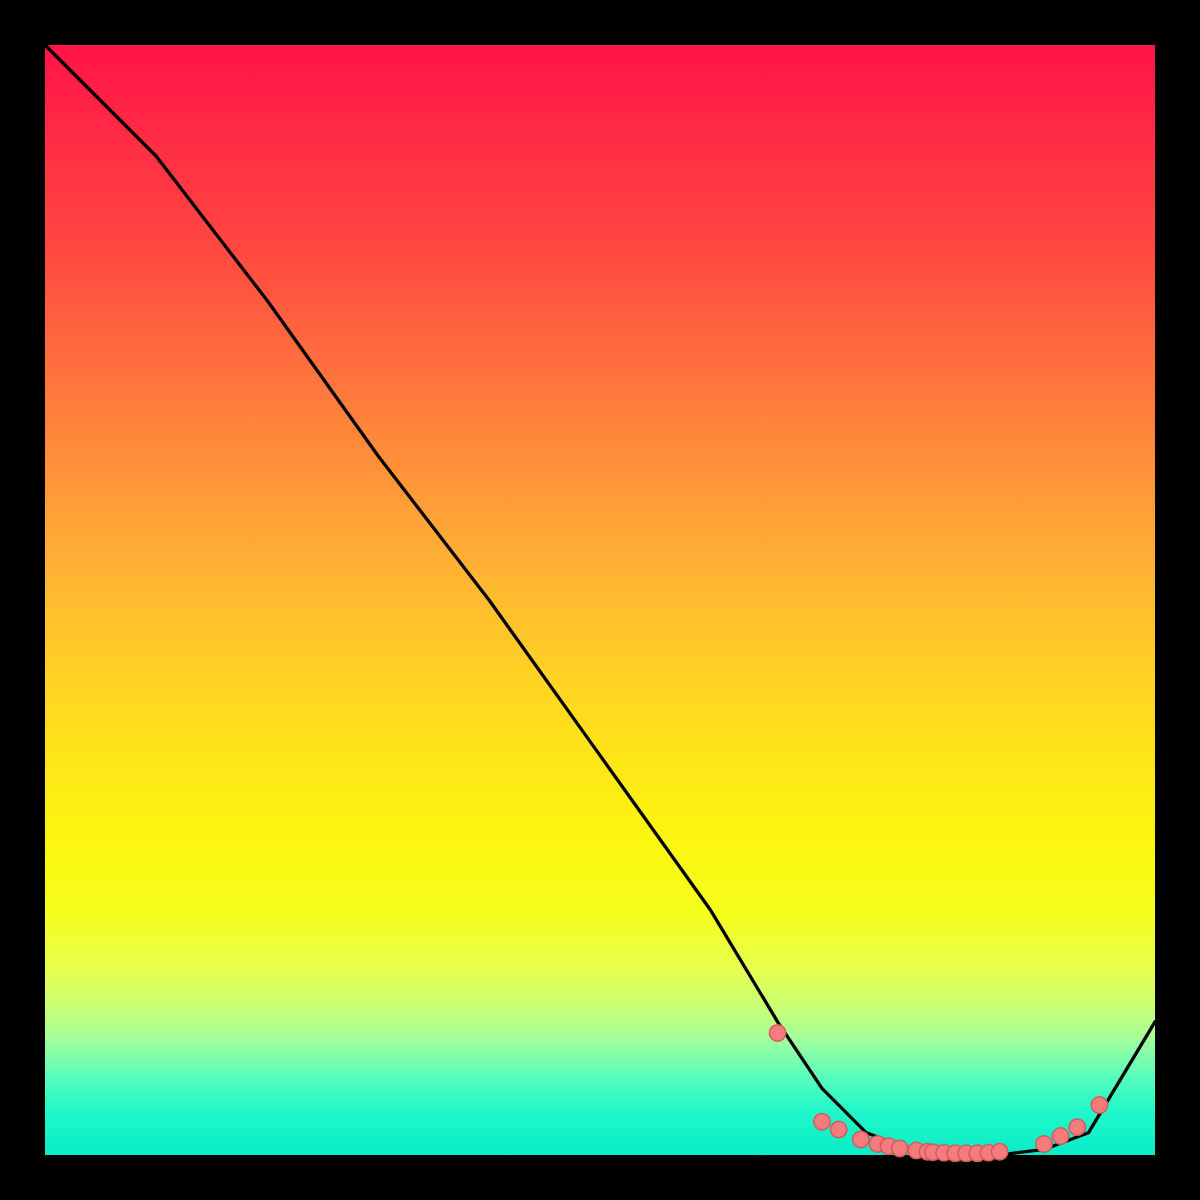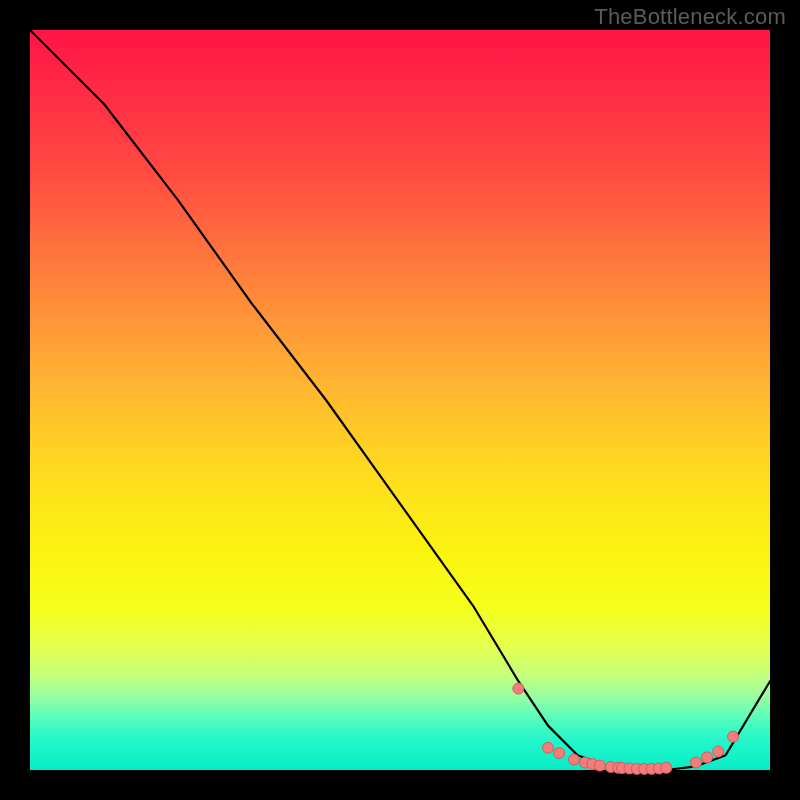--- a/index.html
+++ b/index.html
@@ -58,21 +58,20 @@
     top: 0;
     width: 740px;
     height: 740px;
     overflow: visible;
   }
 </style>
 </head>
 <body>
 
 <div class="frame">
-  <div class="watermark">TheBottleneck.com</div>
 
   <div class="plot-area">
     <svg class="curve" viewBox="0 0 740 740">
       <path id="curve-path" fill="none" stroke="#000" stroke-width="2.2" stroke-linecap="round" stroke-linejoin="round" d="M0.0 0.0 L74.0 74.0 L148.0 170.2 L222.0 273.8 L296.0 370.0 L370.0 473.6 L444.0 577.2 L488.4 651.2 L518.0 695.6 L547.6 725.2 L577.2 736.3 L606.8 740.0 L636.4 740.0 L666.0 736.3 L695.6 725.2 L740.0 651.2"></path>
       <g id="marker-group">
           <circle cx="488.4" cy="658.6" r="5.5" fill="#f47c7c" stroke="#d45a5a" stroke-width="1"></circle>
           <circle cx="518.0" cy="717.8" r="5.5" fill="#f47c7c" stroke="#d45a5a" stroke-width="1"></circle>
           <circle cx="529.1" cy="723.0" r="5.5" fill="#f47c7c" stroke="#d45a5a" stroke-width="1"></circle>
           <circle cx="543.9" cy="729.6" r="5.5" fill="#f47c7c" stroke="#d45a5a" stroke-width="1"></circle>
           <circle cx="555.0" cy="732.6" r="5.5" fill="#f47c7c" stroke="#d45a5a" stroke-width="1"></circle>

